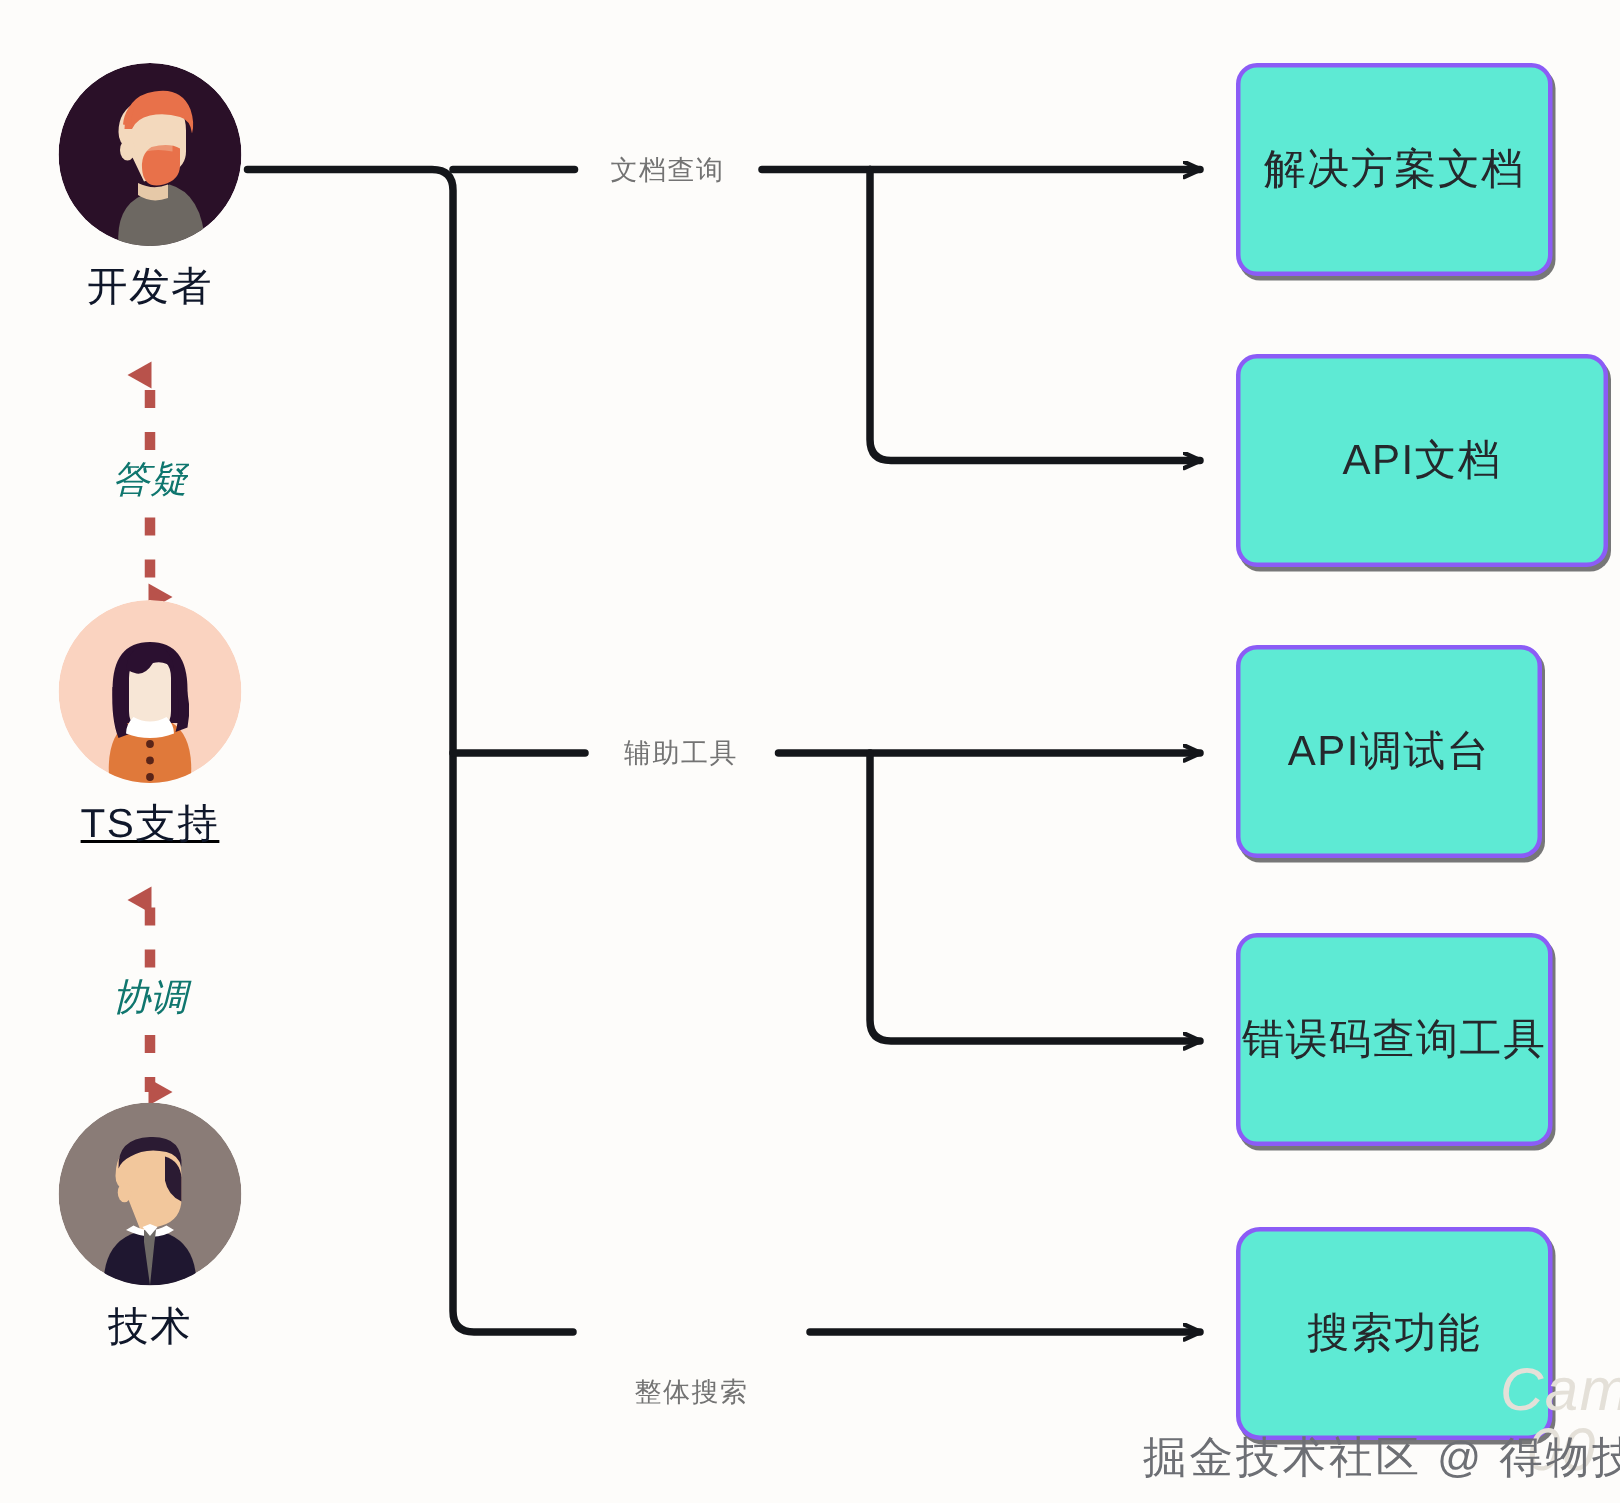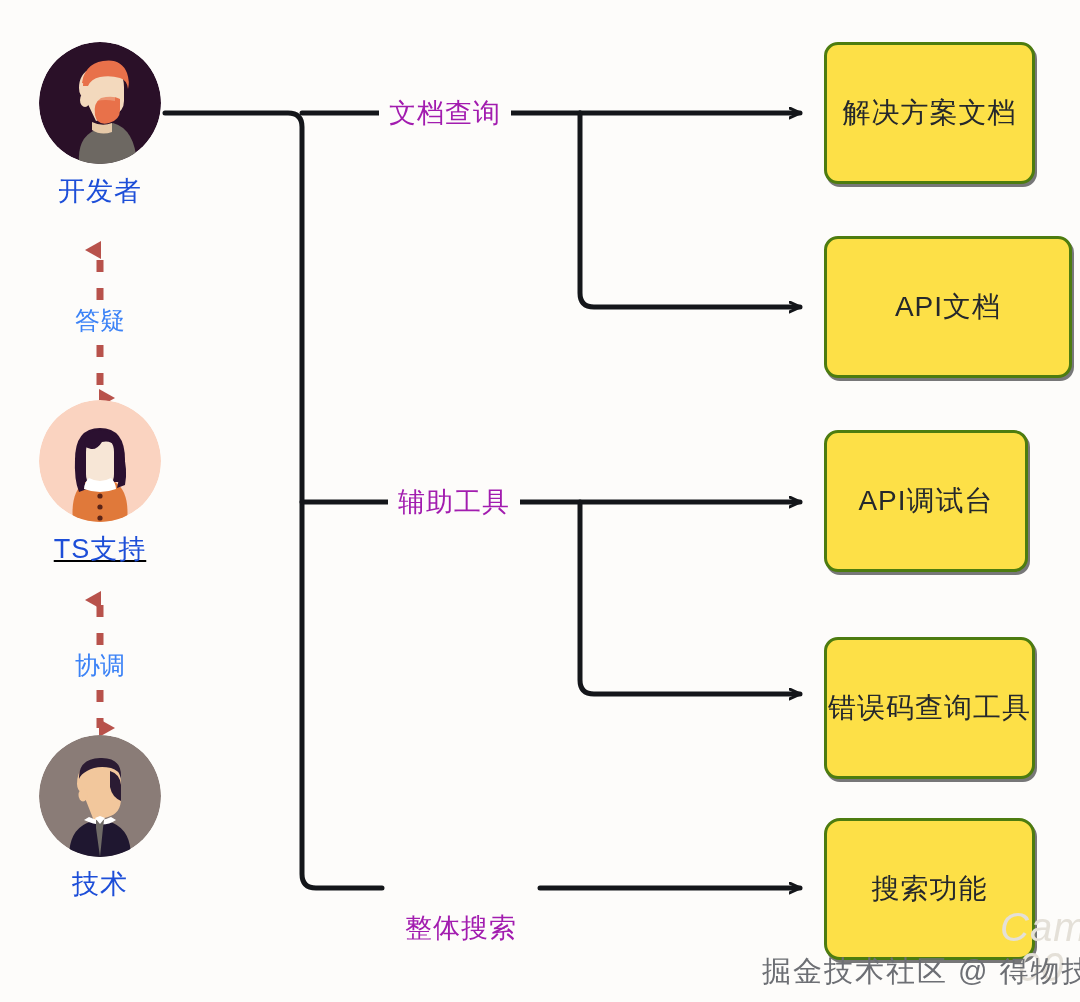--- a/index.html
+++ b/index.html
@@ -38,63 +38,64 @@
     width: 122px;
     height: 122px;
     border-radius: 50%;
     overflow: hidden;
     margin: 0 auto;
     position: relative;
   }
   .actor-label {
     margin-top: 14px;
     font-size: 27px;
-    color: #1d4ed8;
+    color: #0f172a;
     letter-spacing: 1px;
     line-height: 1;
     white-space: nowrap;
   }
 
   
   .relation {
     position: absolute;
     width: 140px;
     text-align: center;
   }
   .relation-label {
     font-size: 25px;
-    color: #3b82f6;
+    color: #0f766e;
     line-height: 1;
     white-space: nowrap;
+    font-style: italic;
   }
 
   
   .flow-box {
     position: absolute;
     box-sizing: border-box;
-    background: #fde047;
-    border: 3px solid #4d7c0f;
+    background: #5eead4;
+    border: 3px solid #8b5cf6;
     border-radius: 14px;
     display: flex;
     align-items: center;
     justify-content: center;
     box-shadow: 2px 3px 0 rgba(10,10,12,0.55);
   }
   .flow-box-label {
     font-size: 28px;
     color: #25282c;
     letter-spacing: 1px;
     white-space: nowrap;
   }
 
   
   .edge-label {
     position: absolute;
-    font-size: 27px;
-    color: #a21caf;
+    font-size: 18px;
+    color: #737373;
     letter-spacing: 1px;
     white-space: nowrap;
     background: #fdfcfa;
     padding: 0 10px;
     line-height: 1;
     transform: translate(-50%, -50%);
   }
 
   
   .watermark {
@@ -239,21 +240,21 @@
   </div>
 
   <div class="flow-box" style="left:824px; top:236px; width:248px; height:142px;">
     <span class="flow-box-label">API文档</span>
   </div>
 
   <div class="flow-box" style="left:824px; top:430px; width:204px; height:142px;align-items:center;">
     <span class="flow-box-label">API调试台</span>
   </div>
 
-  <div class="flow-box" style="left:824px; top:622px; width:211px; height:142px;margin-top:15px;">
+  <div class="flow-box" style="left:824px; top:622px; width:211px; height:142px;">
     <span class="flow-box-label">错误码查询工具</span>
   </div>
 
   <div class="flow-box" style="left:824px; top:818px; width:211px; height:142px;border-radius:16px;">
     <span class="flow-box-label">搜索功能</span>
   </div>
 
   <div class="watermark-faint" style="left:1000px; top:905px;">Cam</div>
 
   <div class="watermark-faint" style="left:1018px; top:945px;">00</div>

